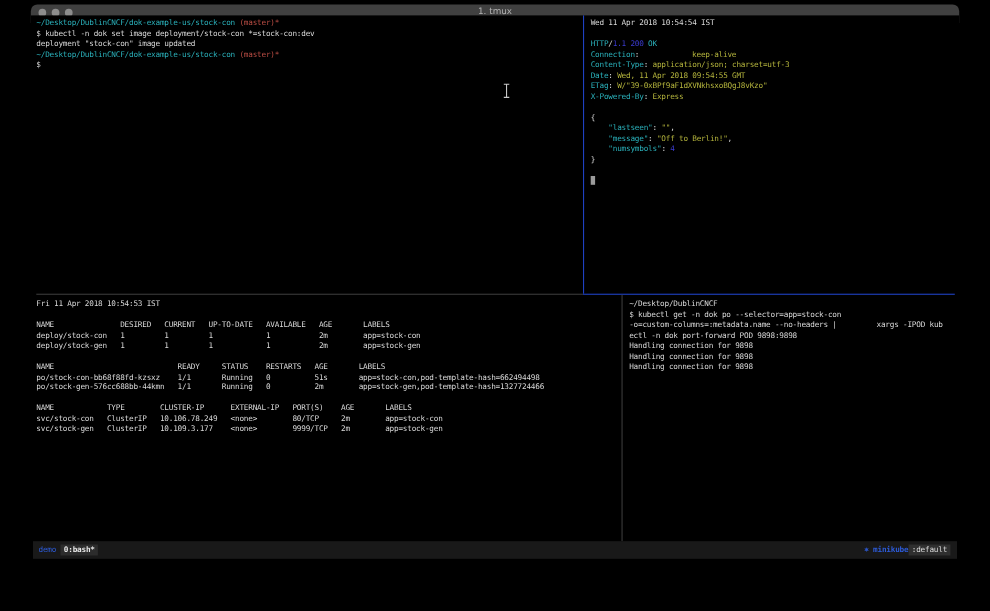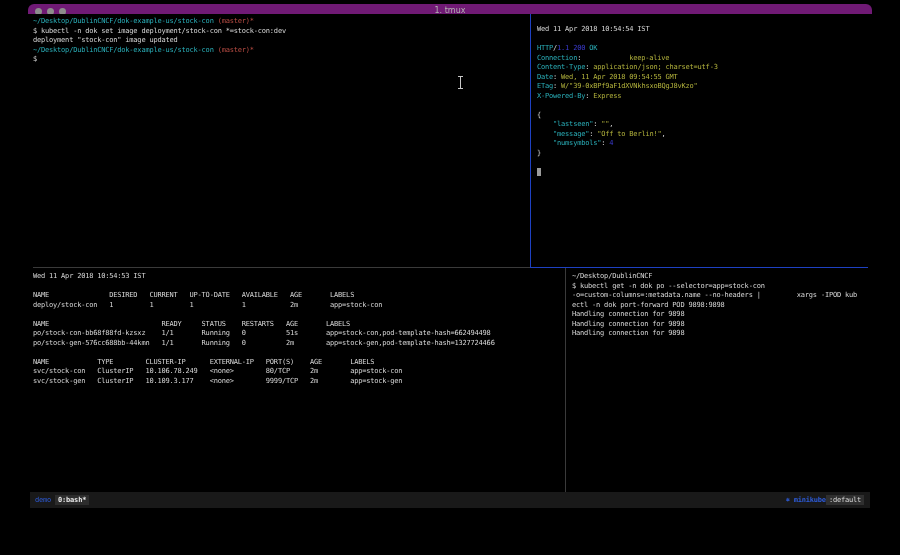--- a/index.html
+++ b/index.html
@@ -2,31 +2,31 @@
 <html><head>
 <meta charset="utf-8">
 <style>
   * { margin:0; padding:0; box-sizing:border-box; }
   html,body { width:900px; height:555px; background:#000; overflow:hidden; }
   body { position:relative; font-family:"DejaVu Sans Mono", monospace; }
 
   .window { position:absolute; left:28px; top:0; width:844px; height:508px; }
 
   .titlebar { position:absolute; left:0; top:4px; width:844px; height:17px;
-              background:#701a75; border-radius:6px 6px 0 0; }
+              background:#404040; border-radius:6px 6px 0 0; }
   .lights { position:absolute; left:7px; top:4px; display:flex; gap:5px; }
   .light { width:7px; height:7px; border-radius:50%; background:#8d8d8d; }
   .wtitle { position:absolute; left:0; top:2px; width:100%; text-align:center;
             font-family:"DejaVu Sans", sans-serif; font-size:8px; color:#b3b3b3; }
 
   .term { position:absolute; left:0; top:14px; width:844px; height:478px; background:#000; }
 
   .pane { position:absolute; overflow:hidden; }
   .pane-tl { left:5px;   top:0;     width:497px; height:253px; padding-top:3px; }
-  .pane-tr { left:503px; top:0;     width:341px; height:253px; padding-top:11px; padding-left:6px; }
+  .pane-tr { left:503px; top:0;     width:341px; height:253px; padding-top:3px; padding-left:6px; }
   .pane-bl { left:5px;   top:254px; width:532px; height:224px; padding-top:4px; }
   .pane-br { left:538px; top:254px; width:302px; height:224px; padding-top:4px; padding-left:6px; }
 
   .vdiv { position:absolute; width:1px; }
   .vdiv-top    { left:502px; top:0;     height:253px; }
   .vdiv-bottom { left:537px; top:254px; height:224px; }
   .hdiv { position:absolute; height:1px; top:253px; }
   .hdiv-left  { left:5px;   width:497px; }
   .hdiv-right { left:502px; width:338px; }
 
@@ -81,24 +81,25 @@
         <div class="tline"><span style="color: rgb(216, 216, 216);">    </span><span style="color: rgb(42, 176, 186);">"lastseen"</span><span style="color: rgb(216, 216, 216);">: </span><span style="color: rgb(179, 179, 60);">""</span><span style="color: rgb(216, 216, 216);">,</span></div>
         <div class="tline"><span style="color: rgb(216, 216, 216);">    </span><span style="color: rgb(42, 176, 186);">"message"</span><span style="color: rgb(216, 216, 216);">: </span><span style="color: rgb(179, 179, 60);">"Off to Berlin!"</span><span style="color: rgb(216, 216, 216);">,</span></div>
         <div class="tline"><span style="color: rgb(216, 216, 216);">    </span><span style="color: rgb(42, 176, 186);">"numsymbols"</span><span style="color: rgb(216, 216, 216);">: </span><span style="color: rgb(59, 59, 209);">4</span></div>
         <div class="tline"><span style="color: rgb(216, 216, 216);">}</span></div>
         <div class="tline">&nbsp;</div>
         <div class="tline"><span style="background: rgb(155, 155, 155); color: transparent;"> </span></div>
       </div>
     <div class="hdiv hdiv-left" style="background: rgb(58, 58, 58);"></div>
     <div class="hdiv hdiv-right" style="background: rgb(30, 65, 194);"></div>
     <div class="pane pane-bl">
-        <div class="tline"><span style="color: rgb(216, 216, 216);">Wed 11 Apr 2018 10:54:53 IST</span></div>
+        <div class="tline"><span style="color: rgb(216, 216, 216);">Fri 11 Apr 2018 10:54:53 IST</span></div>
         <div class="tline">&nbsp;</div>
         <div class="tline"><span style="color: rgb(216, 216, 216);">NAME               DESIRED   CURRENT   UP-TO-DATE   AVAILABLE   AGE       LABELS</span></div>
         <div class="tline"><span style="color: rgb(216, 216, 216);">deploy/stock-con   1         1         1            1           2m        app=stock-con</span></div>
+        <div class="tline"><span style="color: rgb(216, 216, 216);">deploy/stock-gen   1         1         1            1           2m        app=stock-gen</span></div>
         <div class="tline">&nbsp;</div>
         <div class="tline"><span style="color: rgb(216, 216, 216);">NAME                            READY     STATUS    RESTARTS   AGE       LABELS</span></div>
         <div class="tline"><span style="color: rgb(216, 216, 216);">po/stock-con-bb68f88fd-kzsxz    1/1       Running   0          51s       app=stock-con,pod-template-hash=662494498</span></div>
         <div class="tline"><span style="color: rgb(216, 216, 216);">po/stock-gen-576cc688bb-44kmn   1/1       Running   0          2m        app=stock-gen,pod-template-hash=1327724466</span></div>
         <div class="tline">&nbsp;</div>
         <div class="tline"><span style="color: rgb(216, 216, 216);">NAME            TYPE        CLUSTER-IP      EXTERNAL-IP   PORT(S)    AGE       LABELS</span></div>
         <div class="tline"><span style="color: rgb(216, 216, 216);">svc/stock-con   ClusterIP   10.106.78.249   &lt;none&gt;        80/TCP     2m        app=stock-con</span></div>
         <div class="tline"><span style="color: rgb(216, 216, 216);">svc/stock-gen   ClusterIP   10.109.3.177    &lt;none&gt;        9999/TCP   2m        app=stock-gen</span></div>
       </div>
     <div class="vdiv vdiv-bottom" style="background: rgb(58, 58, 58);"></div>

